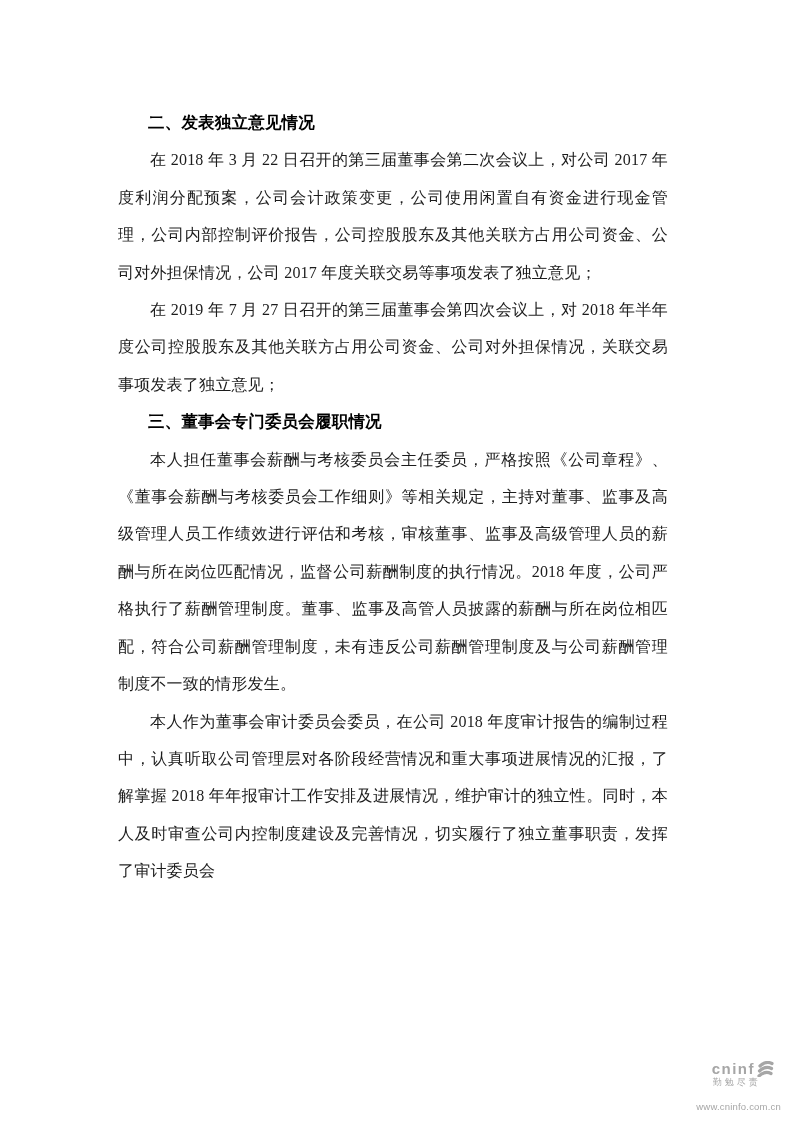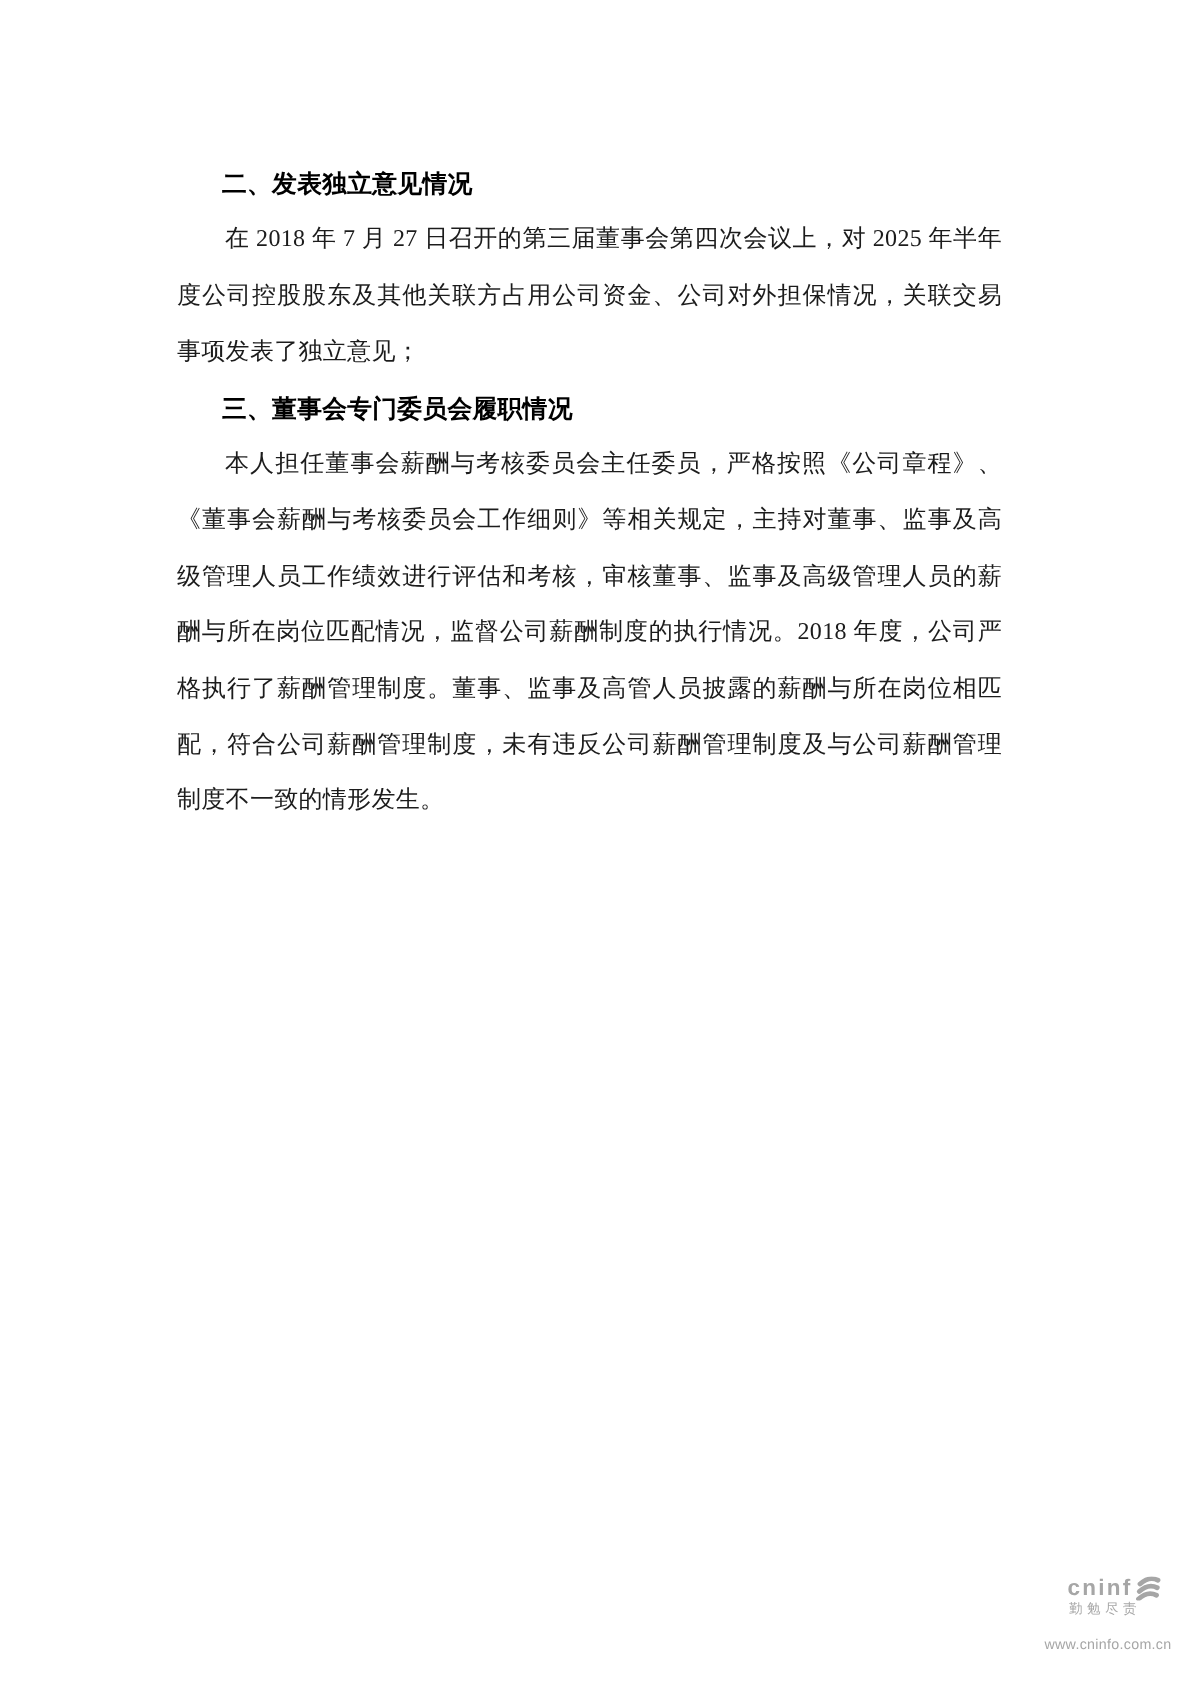--- a/index.html
+++ b/index.html
@@ -35,21 +35,21 @@
     font-size: 16.5px;
     font-weight: bold;
     color: #000000;
     text-indent: 30px;
     line-height: 37.4px;
   }
   
   .watermark {
     position: absolute;
     right: 3px;
-    bottom: 20px;
+    bottom: 10px;
     color: #a6a6a6;
     font-family: "Liberation Sans", "DejaVu Sans", sans-serif;
     text-align: center;
     line-height: 1.1;
     user-select: none;
   }
   .wm-brand-row {
     display: flex;
     align-items: center;
     justify-content: flex-end;
@@ -78,28 +78,30 @@
 </style>
 </head>
 <body>
 
 <div class="page">
 
   <div class="content">
     <h2>二、发表独立意见情况</h2>
 
 
+    <p>在 2018 年 3 月 22 日召开的第三届董事会第二次会议上，对公司 2017 年度利润分配预案，公司会计政策变更，公司使用闲置自有资金进行现金管理，公司内部控制评价报告，公司控股股东及其他关联方占用公司资金、公司对外担保情况，公司 2017 年度关联交易等事项发表了独立意见；</p>
 
-    <p>在 2018 年 7 月 27 日召开的第三届董事会第四次会议上，对 2025 年半年度公司控股股东及其他关联方占用公司资金、公司对外担保情况，关联交易事项发表了独立意见；</p>
+    <p>在 2019 年 7 月 27 日召开的第三届董事会第四次会议上，对 2018 年半年度公司控股股东及其他关联方占用公司资金、公司对外担保情况，关联交易事项发表了独立意见；</p>
 
 
     <h2>三、董事会专门委员会履职情况</h2>
 
     <p>本人担任董事会薪酬与考核委员会主任委员，严格按照《公司章程》、《董事会薪酬与考核委员会工作细则》等相关规定，主持对董事、监事及高级管理人员工作绩效进行评估和考核，审核董事、监事及高级管理人员的薪酬与所在岗位匹配情况，监督公司薪酬制度的执行情况。2018 年度，公司严格执行了薪酬管理制度。董事、监事及高管人员披露的薪酬与所在岗位相匹配，符合公司薪酬管理制度，未有违反公司薪酬管理制度及与公司薪酬管理制度不一致的情形发生。</p>
 
+    <p>本人作为董事会审计委员会委员，在公司 2018 年度审计报告的编制过程中，认真听取公司管理层对各阶段经营情况和重大事项进展情况的汇报，了解掌握 2018 年年报审计工作安排及进展情况，维护审计的独立性。同时，本人及时审查公司内控制度建设及完善情况，切实履行了独立董事职责，发挥了审计委员会</p>
   </div>
 
   <div class="watermark">
     <div class="wm-brand-row">
       <span class="wm-brand">cninf</span>
       <span class="wm-swoosh">
         <svg width="19" height="16" viewBox="0 0 19 16">
           <g stroke="#a6a6a6" stroke-width="3.2" stroke-linecap="round" fill="none">
             <path d="M4 5 Q10 -0.5 16 2.5"></path>
             <path d="M3.5 10 Q9.5 4.5 15.5 7.5"></path>

